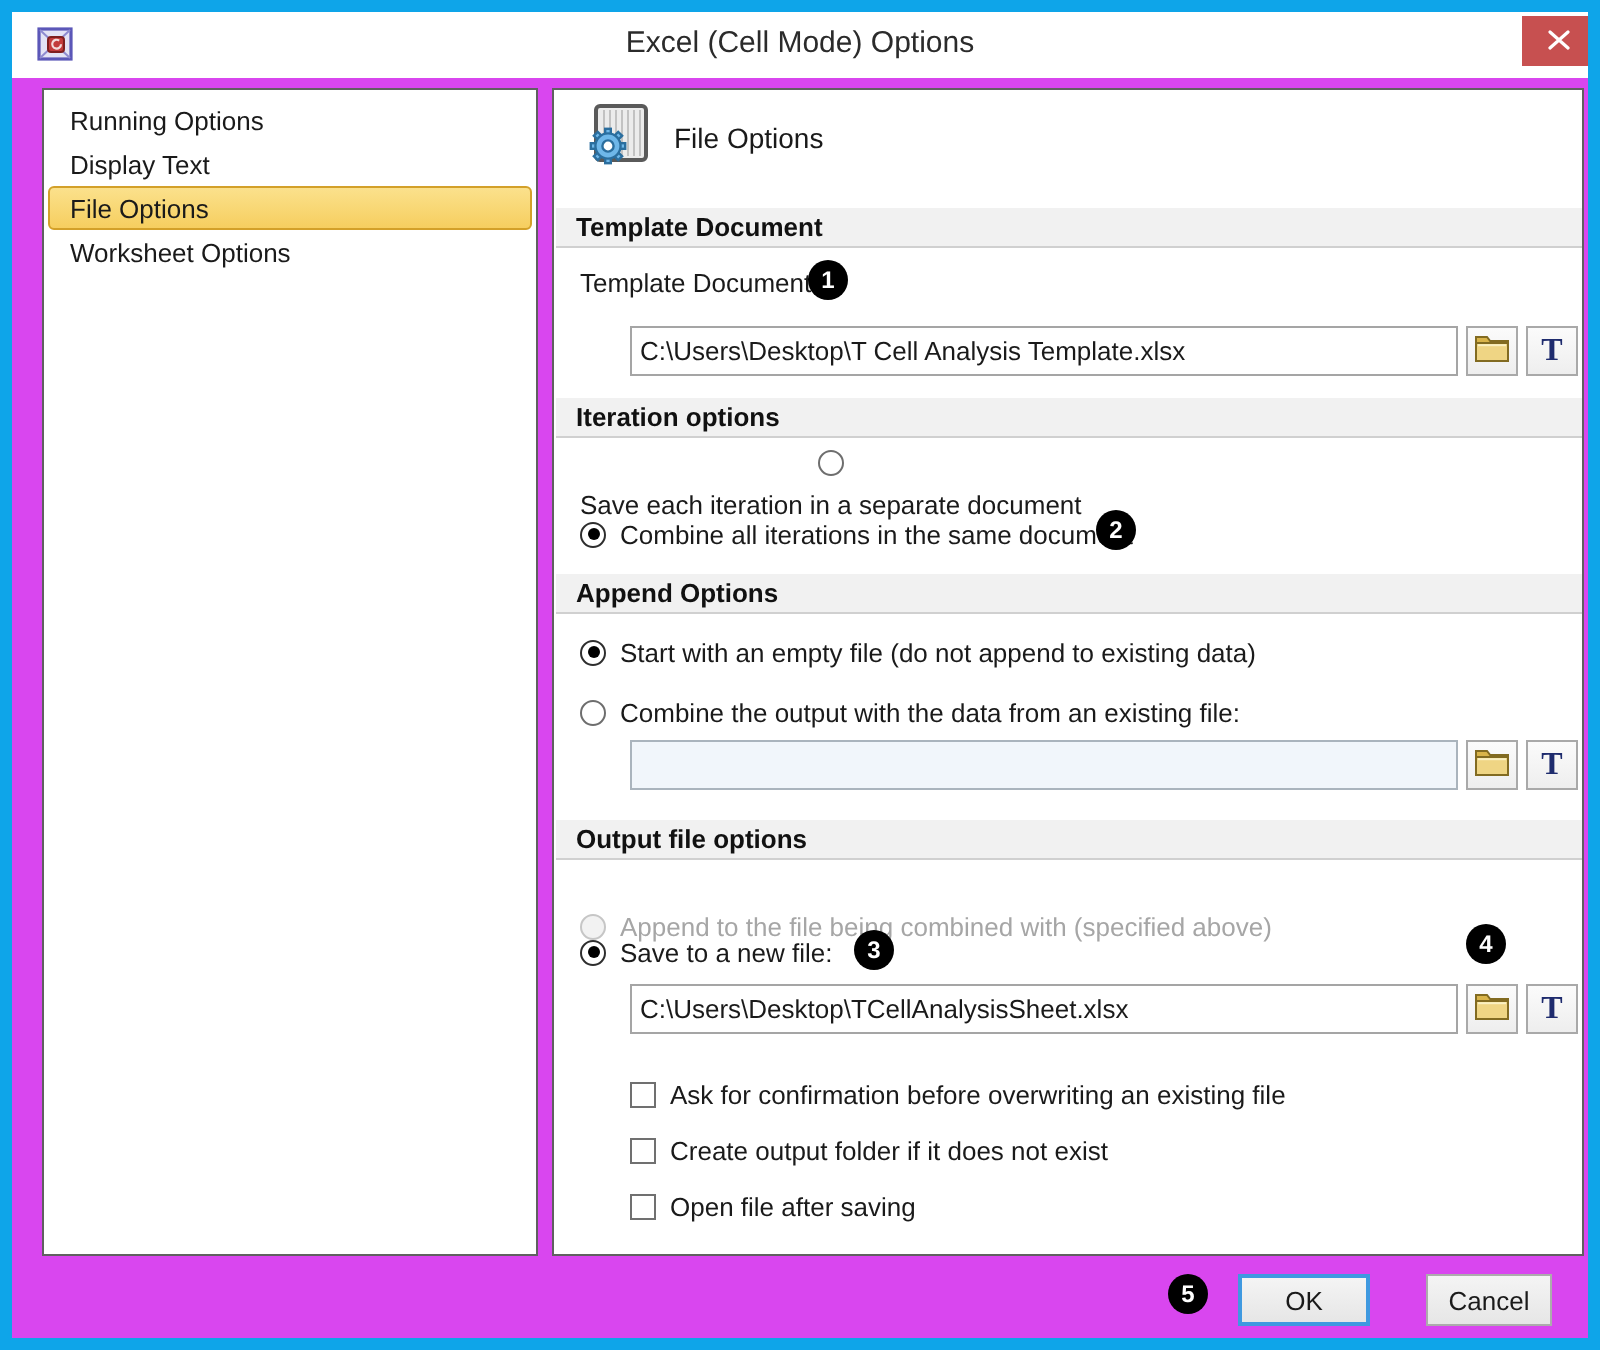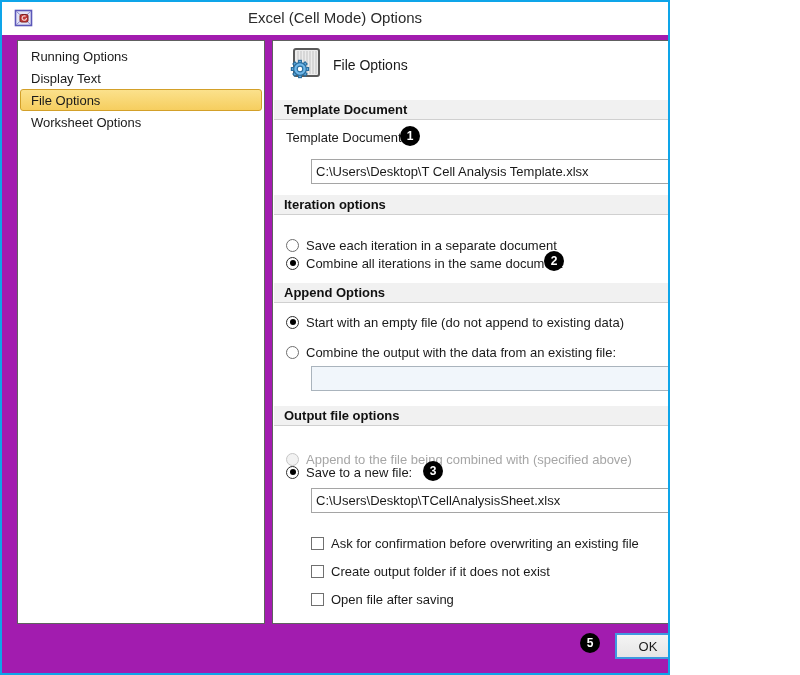--- a/index.html
+++ b/index.html
@@ -1,19 +1,19 @@
 <!DOCTYPE html>
 <html><head>
 <meta charset="utf-8">
 <style>
   html,body{margin:0;padding:0;background:#ffffff;}
   *{box-sizing:border-box;font-family:"Liberation Sans","DejaVu Sans",sans-serif;}
   .dialog{
-    position:relative;width:670px;height:675px;background:#a21caf;
-    border:2px solid #0ea5e9;overflow:hidden;
+    position:relative;width:800px;height:675px;background:#d946ef;
+    border:6px solid #0ea5e9;overflow:hidden;
   }
   .titlebar{position:absolute;left:0;top:0;width:100%;height:33px;background:#ffffff;}
   .title{position:absolute;left:0;top:7px;width:100%;text-align:center;font-size:15px;color:#2b2b2b;}
   .app-icon{position:absolute;left:12px;top:6px;width:20px;height:20px;}
   .close-btn{
     position:absolute;left:755px;top:2px;width:37px;height:25px;background:#c75050;
     display:flex;align-items:center;justify-content:center;cursor:pointer;
   }
   .panel{position:absolute;background:#ffffff;border:1px solid #606060;}
   .sidebar{left:15px;top:38px;width:248px;height:584px;padding-top:4px;}
@@ -147,21 +147,21 @@
           <rect x="1" y="4.5" width="16" height="9" fill="#efd584" stroke="#826b21"></rect>
           <path d="M2 5.6 h14" stroke="#faf0c2" stroke-width="1"></path>
         </svg>
       </span>
     </button>
     <button class="mini-btn" style="left:486px;top:118px;">
       <span class="t-glyph">T</span>
     </button>
 
     <div class="abs secbar" style="top:154px;">Iteration options</div>
-    <div class="abs row" style="left:13px;top:196px;">
+    <div class="abs row" style="left:13px;top:180px;flex-direction:column;">
       <span class="radio"></span>
       <span class="lbl">Save each iteration in a separate document</span>
     </div>
     <div class="abs row" style="left:13px;top:214px;">
       <span class="radio checked"></span>
       <span class="lbl">Combine all iterations in the same document</span>
     </div>
 
     <div class="abs secbar" style="top:242px;">Append Options</div>
     <div class="abs row" style="left:13px;top:273px;">

